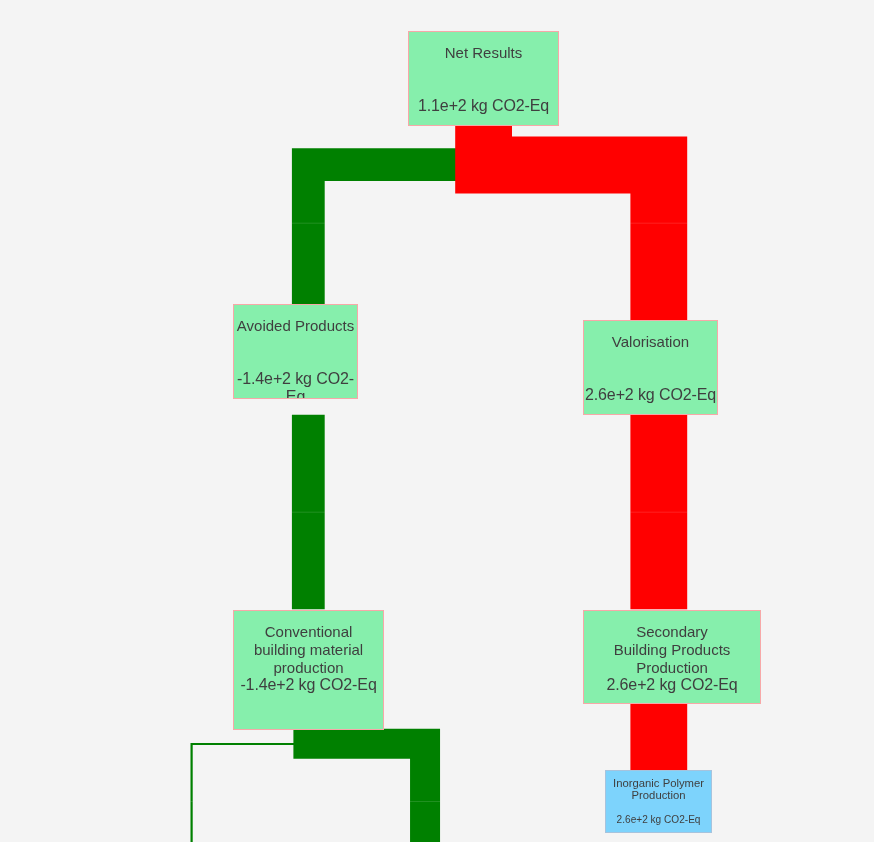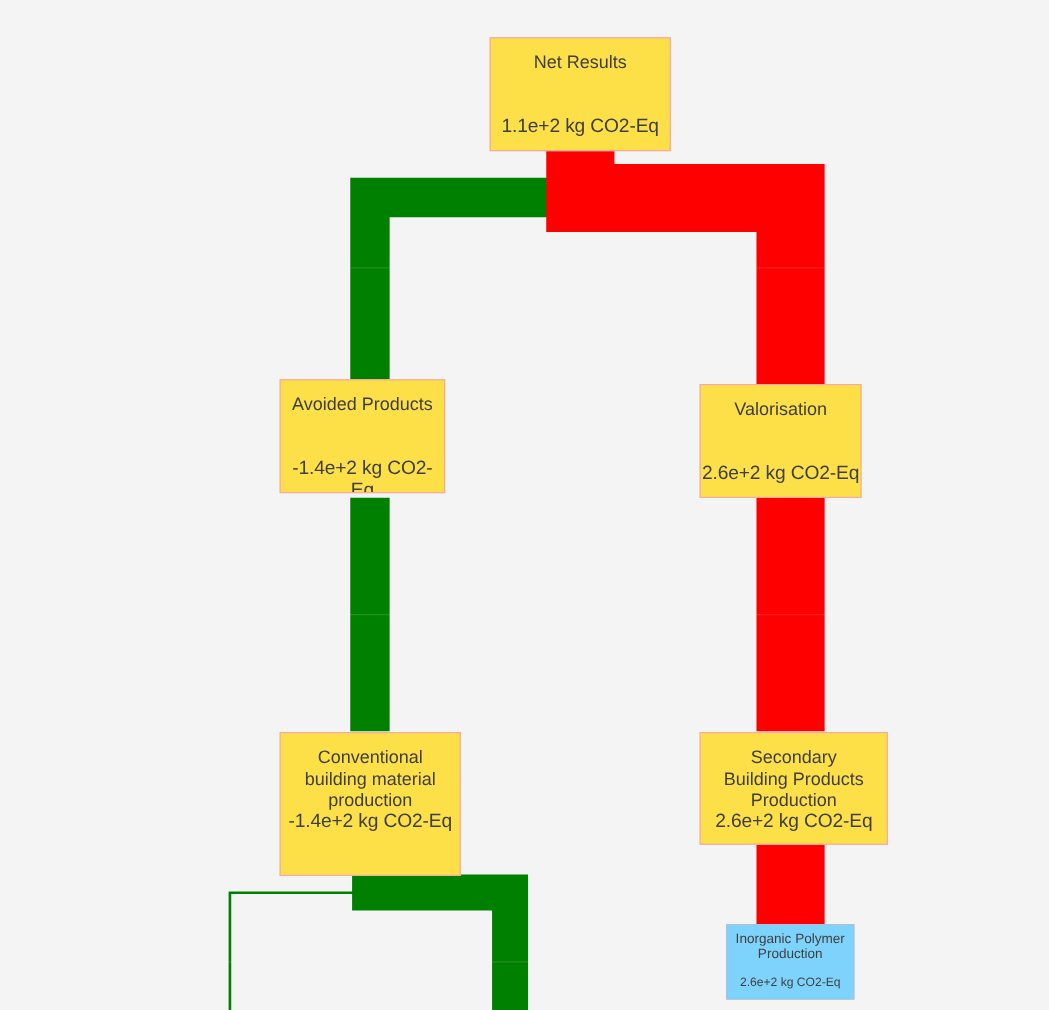--- a/index.html
+++ b/index.html
@@ -2,21 +2,21 @@
 <html><head>
 <meta charset="utf-8">
 <title>Sankey Diagram</title>
 <style>
   html,body{margin:0;padding:0;}
   body{width:874px;height:842px;background:#f4f4f4;
        font-family:"Liberation Sans",sans-serif;overflow:hidden;
        -webkit-font-smoothing:antialiased;}
   #stage{position:relative;width:874px;height:842px;background:#f4f4f4;}
   svg#links{position:absolute;left:0;top:0;width:874px;height:842px;display:block;}
-  .node{position:absolute;box-sizing:border-box;background:#fde047;
+  .node{position:absolute;box-sizing:border-box;background:#86efac;
         border:1px solid #f7a8a8;color:#3f3f3f;text-align:center;overflow:hidden;}
   .node .title{position:absolute;left:0;right:0;top:12.2px;
                font-size:15px;line-height:18px;white-space:pre-line;}
   .node .amount{position:absolute;left:0;right:0;top:65.4px;
                 font-size:16px;line-height:18px;letter-spacing:-0.12px;}
   .node.sel{background:#7dd3fc;border-color:#a6c3dd;}
   .node.sel .title{top:7.2px;font-size:11.3px;line-height:11.4px;letter-spacing:0px;}
   .node.sel .amount{top:42.6px;font-size:10.1px;line-height:12px;letter-spacing:0px;}
 </style>
 </head>
@@ -50,35 +50,35 @@
       <g>
         <polyline points="308.4,704 308.4,744 191.6,744 191.6,842" fill="none" stroke="#008000" stroke-width="2.2" stroke-linejoin="miter" stroke-miterlimit="10"></polyline>
         <line x1="190.5" x2="192.7" y1="801.5" y2="801.5" stroke="rgba(255,255,255,0.13)" stroke-width="1"></line>
       </g>
     </svg>
   <div id="nodes">
       <div class="node" style="left: 407.9px; top: 30.5px; width: 151.25px; height: 95.4px;">
         <div class="title">Net Results</div>
         <div class="amount">1.1e+2 kg CO2-Eq</div>
       </div>
-      <div class="node" style="left: 233px; top: 316px; width: 138px; height: 95px; text-decoration: underline;">
+      <div class="node" style="left: 233px; top: 304px; width: 125px; height: 95px; text-decoration: underline;">
         <div class="title">Avoided Products</div>
         <div class="amount">-1.4e+2 kg CO2-Eq</div>
       </div>
       <div class="node" style="left: 583px; top: 319.9px; width: 135px; height: 95px;">
         <div class="title">Valorisation</div>
         <div class="amount">2.6e+2 kg CO2-Eq</div>
       </div>
       <div class="node" style="left: 233px; top: 609.9px; width: 151.1px; height: 120px;">
         <div class="title">Conventional
 building material
 production</div>
         <div class="amount">-1.4e+2 kg CO2-Eq</div>
       </div>
-      <div class="node" style="left: 583px; top: 609.9px; width: 157px; height: 94.2px;">
+      <div class="node" style="left: 583px; top: 609.9px; width: 178px; height: 94.2px;">
         <div class="title">Secondary
 Building Products
 Production</div>
         <div class="amount">2.6e+2 kg CO2-Eq</div>
       </div>
       <div class="node sel" style="left: 605.3px; top: 770px; width: 106.5px; height: 62.7px;">
         <div class="title">Inorganic Polymer
 Production</div>
         <div class="amount">2.6e+2 kg CO2-Eq</div>
       </div>

